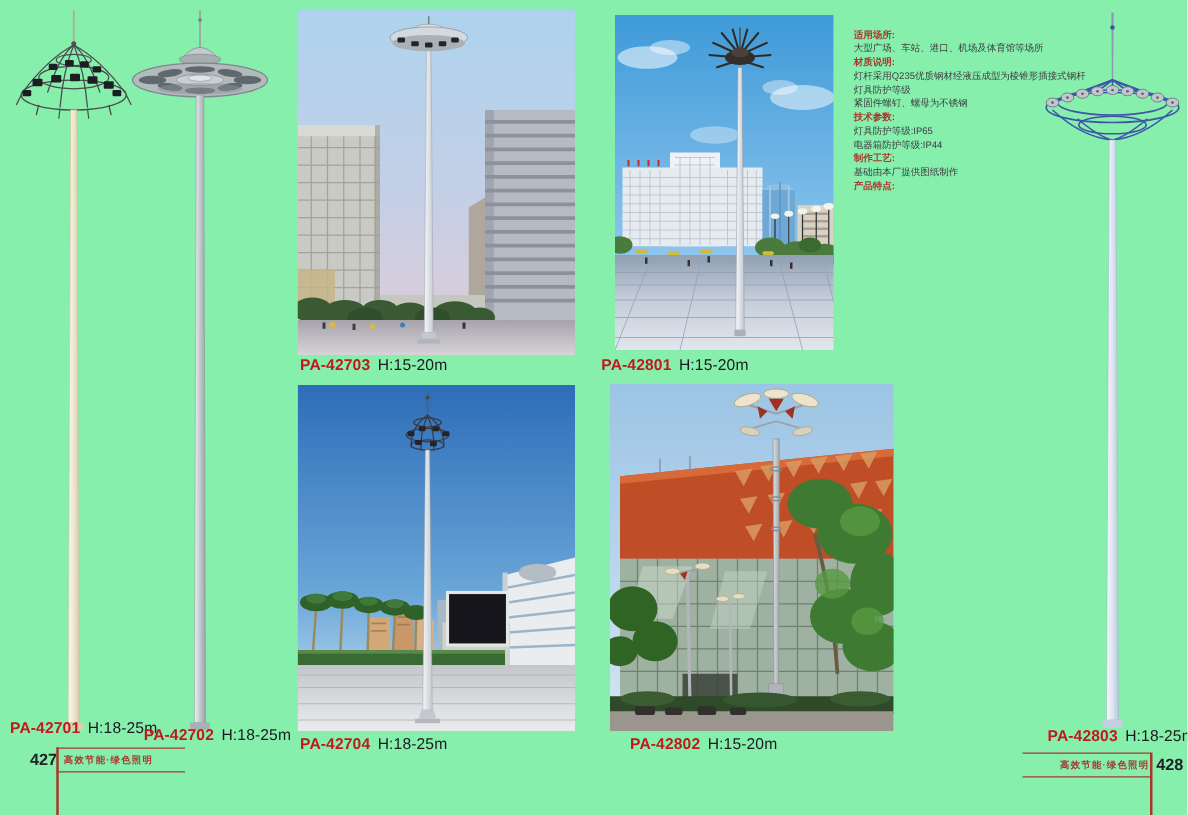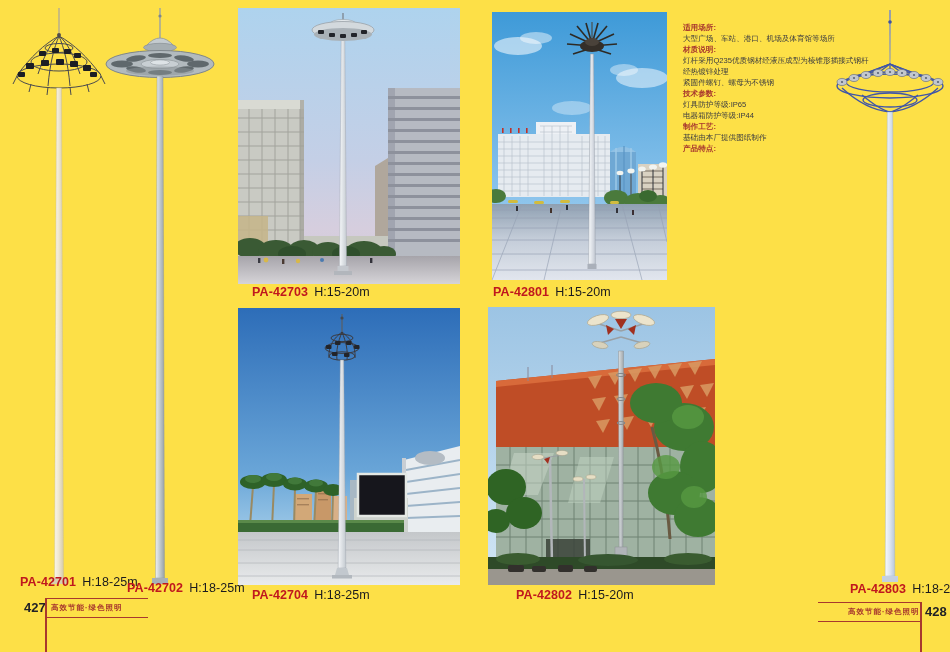--- a/index.html
+++ b/index.html
@@ -1,27 +1,27 @@
 <!DOCTYPE html>
 <html><head>
 <meta charset="utf-8">
 <style>
   :root{
     --code-red:#c0181e;
     --head-red:#a8382e;
     --ink:#1a1a1e;
   }
   html,body{margin:0;padding:0;background:#ffffff;}
-  .page{position:relative;width:950px;height:652px;background:#fde047;overflow:hidden;
+  .page{position:relative;width:950px;height:652px;background:#86efac;overflow:hidden;
         font-family:"Liberation Sans",sans-serif;}
   .photo{position:absolute;overflow:hidden;}
   .photo svg{display:block;}
   .illus{position:absolute;}
   .label{position:absolute;font-size:12.5px;white-space:nowrap;letter-spacing:0.1px;}
-  .label .code{color:var(--code-red);font-weight:bold;margin-right:6px;margin-left:12px;}
+  .label .code{color:var(--code-red);font-weight:bold;margin-right:6px;}
   .label .hh{color:var(--ink);font-weight:normal;}
   .specs{position:absolute;left:683px;top:22px;width:189px;font-size:7.6px;
          line-height:11px;color:#3c3c40;}
   .sh{color:var(--head-red);font-weight:bold;}
   .sl{}
   .footer-num{position:absolute;font-size:13px;font-weight:bold;color:#222226;}
   .footer-slogan{position:absolute;font-size:7.5px;font-weight:bold;color:var(--head-red);
                  letter-spacing:1px;white-space:nowrap;}
   .vrule{position:absolute;width:2px;background:var(--head-red);}
   .hrule{position:absolute;height:1px;background:var(--head-red);}
@@ -677,21 +677,21 @@
       <polygon points="55.3,104 60.7,104 62.8,568 53.2,568" fill="url(#icePole)" stroke="#9fb0c8" stroke-width="0.4"></polygon>
       <rect x="50" y="568" width="16" height="6" fill="#c4d0e0"></rect>
     </svg>
   </div>
 
   <div class="specs">
     <div class="sh">适用场所:</div>
     <div class="sl">大型广场、车站、港口、机场及体育馆等场所</div>
     <div class="sh">材质说明:</div>
     <div class="sl">灯杆采用Q235优质钢材经液压成型为棱锥形插接式钢杆</div>
-    <div class="sl">经热镀锌处理</div>
+    <div class="sl">灯具防护等级</div>
     <div class="sl">紧固件螺钉、螺母为不锈钢</div>
     <div class="sh">技术参数:</div>
     <div class="sl">灯具防护等级:IP65</div>
     <div class="sl">电器箱防护等级:IP44</div>
     <div class="sh">制作工艺:</div>
     <div class="sl">基础由本厂提供图纸制作</div>
     <div class="sh">产品特点:</div>
   </div>
 
   <div class="label" style="left:8px;top:575px">

